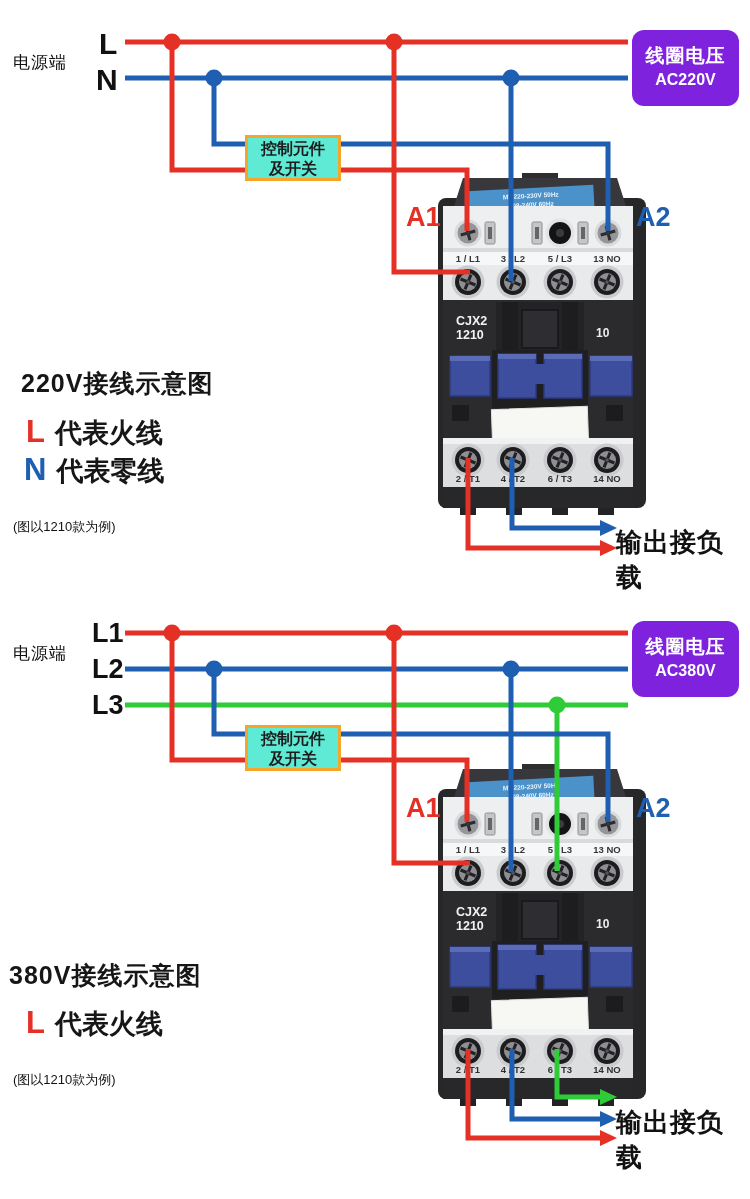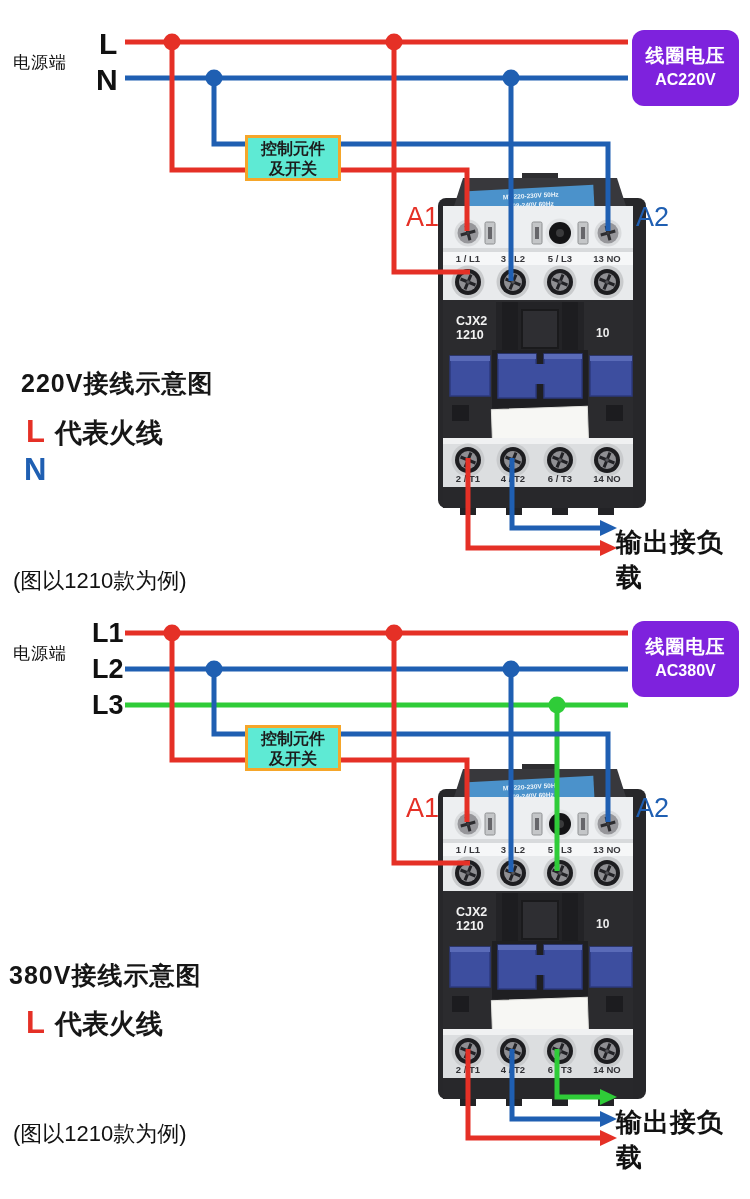--- a/index.html
+++ b/index.html
@@ -24,30 +24,30 @@
   .lab-LN{font-size:30px;}
   .lab-L123{font-size:27px;}
   .ctrl-box{width:96px;height:46px;box-sizing:border-box;background:#5eead4;
             border:3px solid var(--orange);text-align:center;font-size:16px;
             font-weight:600;line-height:20px;padding-top:1px;color:#1c1c1c;}
   .badge{width:107px;height:76px;border-radius:12px;background:var(--purple);
          color:#fff;display:flex;flex-direction:column;align-items:center;
          justify-content:center;text-align:center;}
   .badge .b1{font-size:19px;font-weight:700;line-height:24px;letter-spacing:1px;}
   .badge .b2{font-size:16px;font-weight:700;line-height:24px;}
-  .coil-lab{font-size:27px;font-weight:400;}
+  .coil-lab{font-size:27px;font-weight:700;}
   .coil-a1{color:var(--red);}
   .coil-a2{color:var(--blue);}
   .sec-title{font-size:25px;font-weight:700;letter-spacing:1px;color:#161616;}
   .legend{display:flex;align-items:baseline;}
   .legend .sym{font-size:31px;font-weight:700;margin-right:10px;}
   .legend .sym.red{color:var(--red);}
   .legend .sym.blue{color:var(--blue);}
   .legend .desc{font-size:27px;font-weight:600;color:#161616;}
-  .note{font-size:22px;font-weight:500;color:#121212;margin-top:48px;}
+  .note{font-size:13px;font-weight:500;color:#121212;}
   .out-lab{font-size:26px;font-weight:700;color:#121212;letter-spacing:1px;}
 </style>
 </head>
 <body style="--red: #e53026; --blue: #1f5fb2; --green: #2fcc38; --purple: #7e22dd; --orange: #f5a62a;">
 
 <svg class="abs" style="left:0;top:0;" width="750" height="1199" viewBox="0 0 750 1199">
   <defs>
     <g id="mscrew">
       <circle r="16.5" fill="#c9cbcd"></circle>
       <circle r="13" fill="#1d1d20"></circle>
@@ -225,20 +225,21 @@
 <div class="abs coil-lab coil-a1" style="left:406px;top:202px;">A1</div>
 <div class="abs coil-lab coil-a2" style="left:636px;top:202px;">A2</div>
 
 <div class="abs sec-title" style="left:21px;top:367px;">220V接线示意图</div>
 <div class="abs legend" style="left:26px;top:414px;">
   <span class="sym red">L</span>
   <span class="desc">代表火线</span>
 </div>
 <div class="abs legend" style="left:24px;top:452px;">
   <span class="sym blue">N</span>
+  <span class="desc">代表零线</span>
 </div>
 <div class="abs note" style="left:13px;top:518px;">(图以1210款为例)</div>
 
 <div class="abs out-lab" style="left:616px;top:525px;">输出接负载</div>
 
 <div class="abs power-label" style="left:13px;top:642px;">电源端</div>
 <div class="abs line-lab lab-L123" style="left:92px;top:618px;">L1</div>
 <div class="abs line-lab lab-L123" style="left:92px;top:654px;">L2</div>
 <div class="abs line-lab lab-L123" style="left:92px;top:690px;">L3</div>
 

